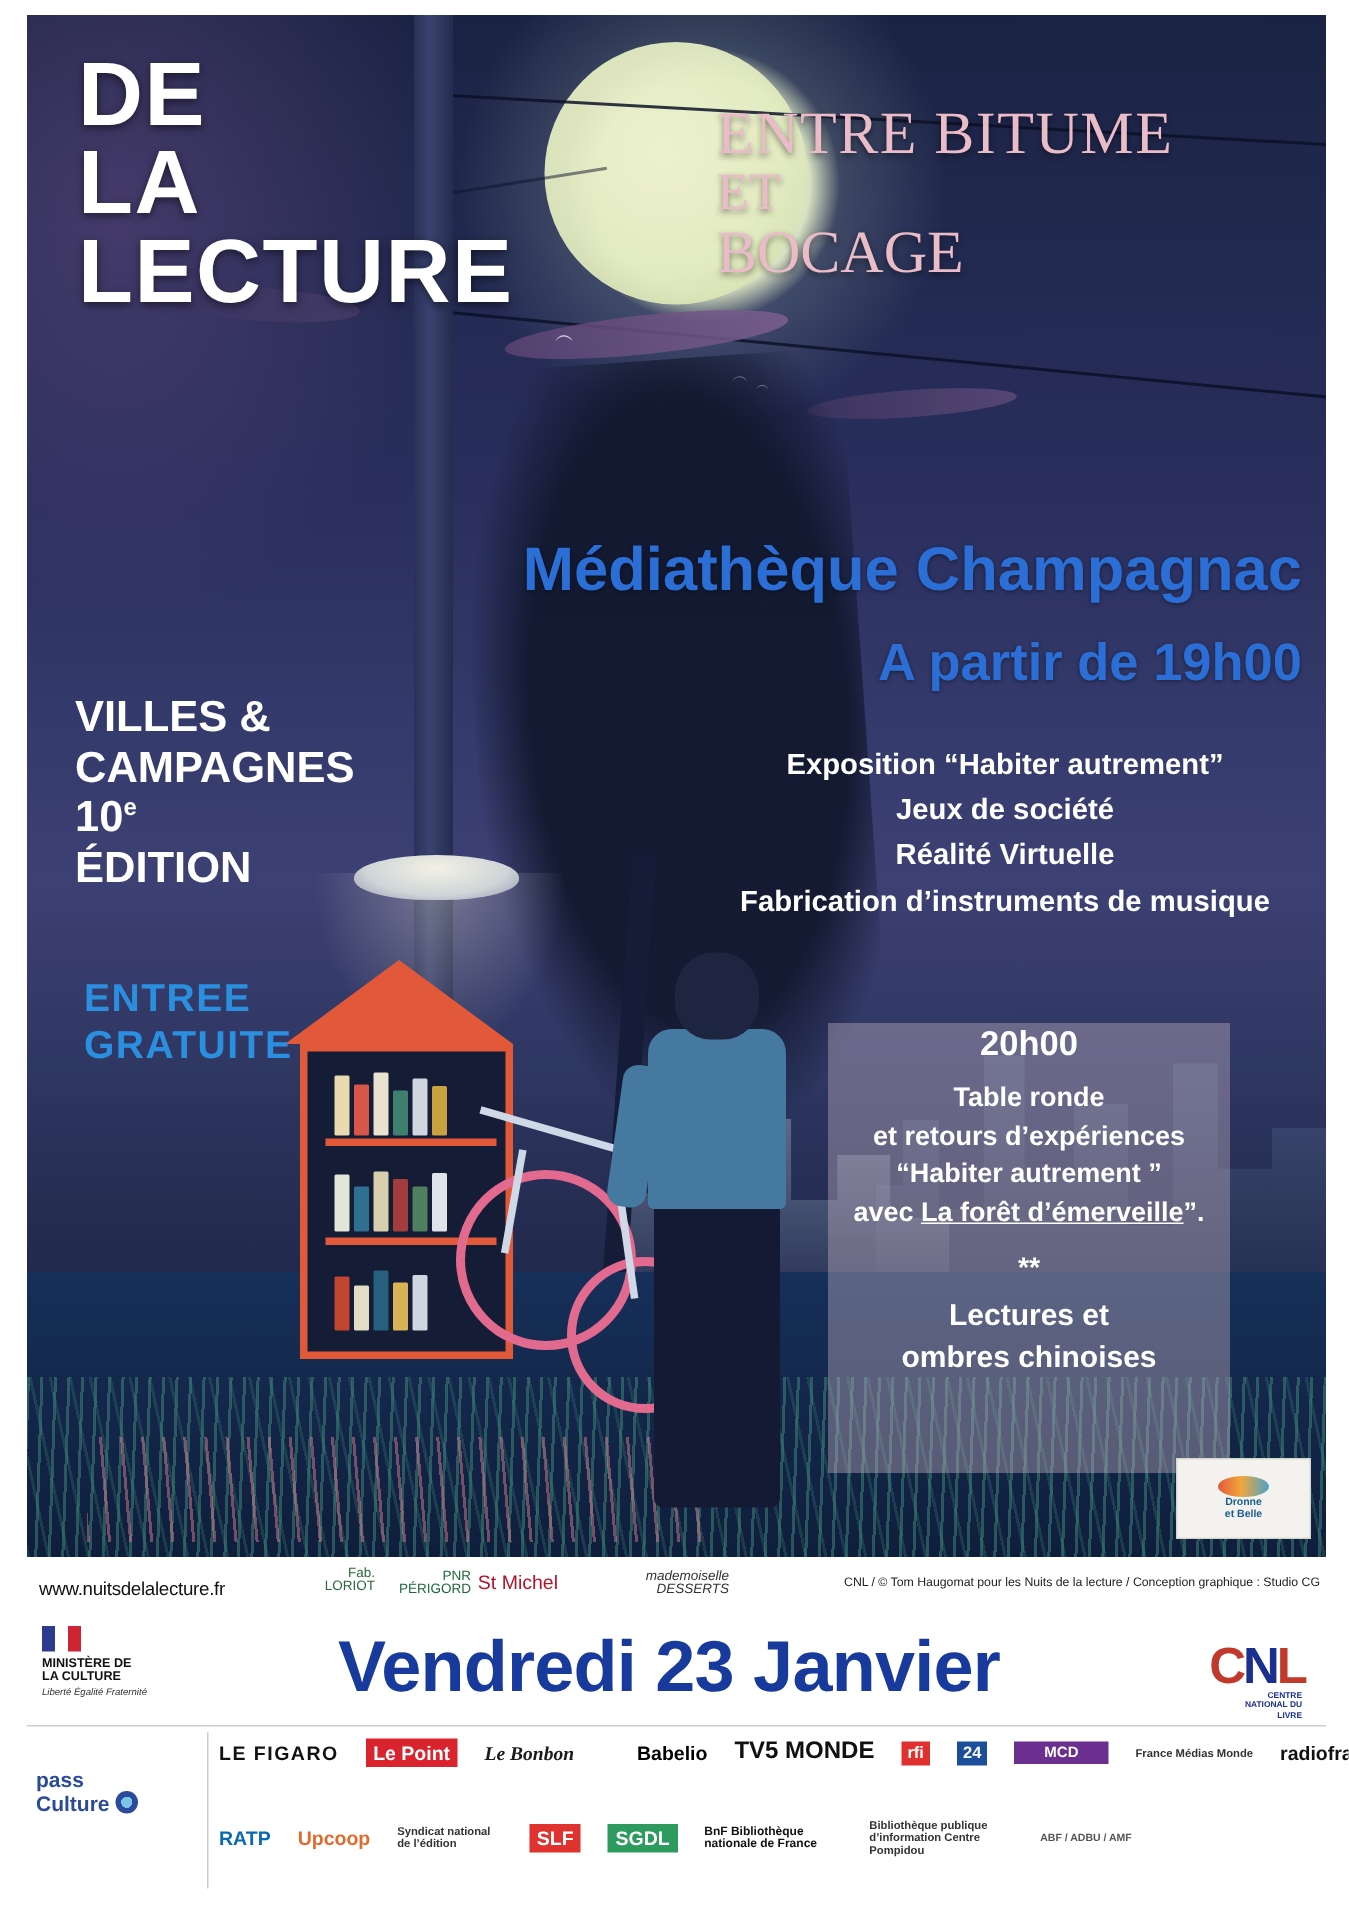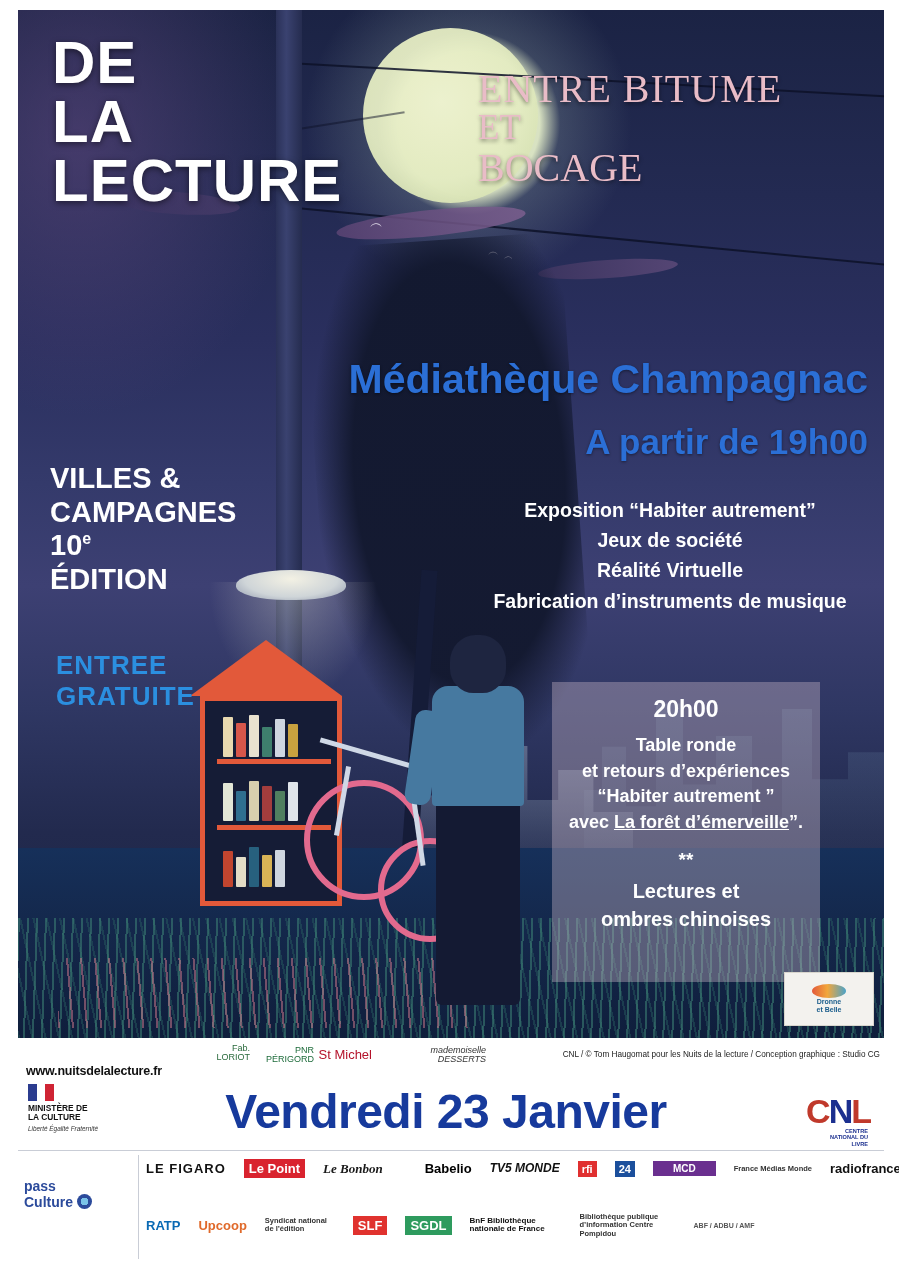--- a/index.html
+++ b/index.html
@@ -95,33 +95,33 @@
   .apartir{position:absolute;left:60px;top:412px;width:790px;text-align:right;
     color:#2b6fd6;font-size:35px;font-weight:bold;text-shadow:0 1px 3px rgba(0,0,0,.45);}
   .villes{position:absolute;left:32px;top:452px;color:#ffffff;font-weight:bold;font-size:29px;line-height:1.16;}
   .villes sup{font-size:16px;}
   .entree{position:absolute;left:38px;top:640px;color:#2b8fe0;font-weight:bold;font-size:26px;line-height:1.2;letter-spacing:1px;}
   .prog{position:absolute;left:430px;top:485px;width:444px;text-align:center;color:#ffffff;font-weight:bold;font-size:19.5px;line-height:1.55;}
   .prog .small{font-size:18px;}
   .prog u{text-decoration:underline;}
   .panel{position:absolute;left:534px;top:672px;width:268px;height:300px;
     background:rgba(196,178,196,0.40);}
-  .panel .time{margin-top:14px;text-align:center;color:#fff;font-weight:bold;font-size:23px;}
+  .panel .time{text-align:center;color:#fff;font-weight:bold;font-size:23px;}
   .panel .body{margin-top:10px;text-align:center;color:#fff;font-weight:bold;font-size:18px;line-height:1.42;}
   .panel .stars{margin-top:14px;text-align:center;color:#fff;font-weight:bold;font-size:19px;}
   .panel .body2{margin-top:6px;text-align:center;color:#fff;font-weight:bold;font-size:20px;line-height:1.4;}
   .badge-logo{position:absolute;right:10px;bottom:12px;width:88px;height:52px;background:#f3f2ee;border:1px solid #d9d6cd;
     display:flex;flex-direction:column;align-items:center;justify-content:center;}
   .badge-logo .t{font-size:7px;color:#1b5e8c;font-weight:bold;text-align:center;line-height:1.1;}
   .badge-swirl{width:34px;height:14px;border-radius:50%;
     background:linear-gradient(90deg,#e2593a,#f2a73b 45%,#4aa3c9);}
 
   
   .credits{position:absolute;left:18px;top:1040px;width:866px;height:38px;}
-  .credits .url{position:absolute;left:8px;top:24px;font-size:12.5px;font-weight:bold;color:#111;letter-spacing:-0.2px;}
+  .credits .url{position:absolute;left:8px;top:12px;font-size:12.5px;font-weight:normal;color:#111;letter-spacing:-0.2px;}
   .credits .cr{position:absolute;right:4px;top:10px;font-size:8.2px;color:#222;}
   .logo-mini{position:absolute;font-size:9px;color:#222;text-align:right;line-height:1.05;font-weight:normal;}
 
   
   .dateband{position:absolute;left:18px;top:1082px;width:866px;height:62px;}
   .min{position:absolute;left:10px;top:2px;width:70px;text-align:left;}
   .min .flag{width:26px;height:17px;background:linear-gradient(90deg,#2b3c8f 33%,#fff 33% 66%,#cf2434 66%);}
   .min .mt{font-size:8.4px;font-weight:bold;color:#111;line-height:1.12;margin-top:3px;}
   .min .ms{font-size:6.4px;color:#333;line-height:1.14;margin-top:2px;font-style:italic;}
   .bigdate{position:absolute;left:118px;top:2px;width:620px;text-align:center;
@@ -301,21 +301,21 @@
       <div>pass</div>
       <div><span>Culture</span><span class="pc-dot"></span></div>
     </div>
     <div class="vline"></div>
 
     <div class="prow r1">
       <span class="plogo" style="color:#111;letter-spacing:1px;">LE FIGARO</span>
       <span class="plogo" style="background:#d9232e;color:#fff;padding:2px 5px;">Le Point</span>
       <span class="plogo" style="font-family:'Liberation Serif',serif;font-style:italic;">Le Bonbon</span>
       <span class="plogo" style="color:#000000;padding-left:24px;">Babelio</span>
-      <span class="plogo" style="font-size:12px;line-height:1.05;color:#111;font-style:italic;">TV5 MONDE</span>
+      <span class="plogo" style="font-size:16px;line-height:1.05;color:#111;">TV5 MONDE</span>
       <span class="plogo" style="background:#e03030;color:#fff;padding:2px 4px;font-size:11px;">rfi</span>
       <span class="plogo" style="background:#1b4f9c;color:#fff;padding:2px 4px;font-size:11px;">24</span>
       <span class="plogo" style="background:#6a2f8f;color:#fff;padding:2px 20px;font-size:10px;">MCD</span>
       <span class="plogo" style="font-size:7.5px;line-height:1.05;color:#333;">France Médias Monde</span>
       <span class="plogo" style="color:#111;">radiofrance</span>
       <span class="plogo" style="color:#111;">france tv</span>
     </div>
 
     <div class="prow r2">
       <span class="plogo" style="color:#0a6ab4;">RATP</span>

